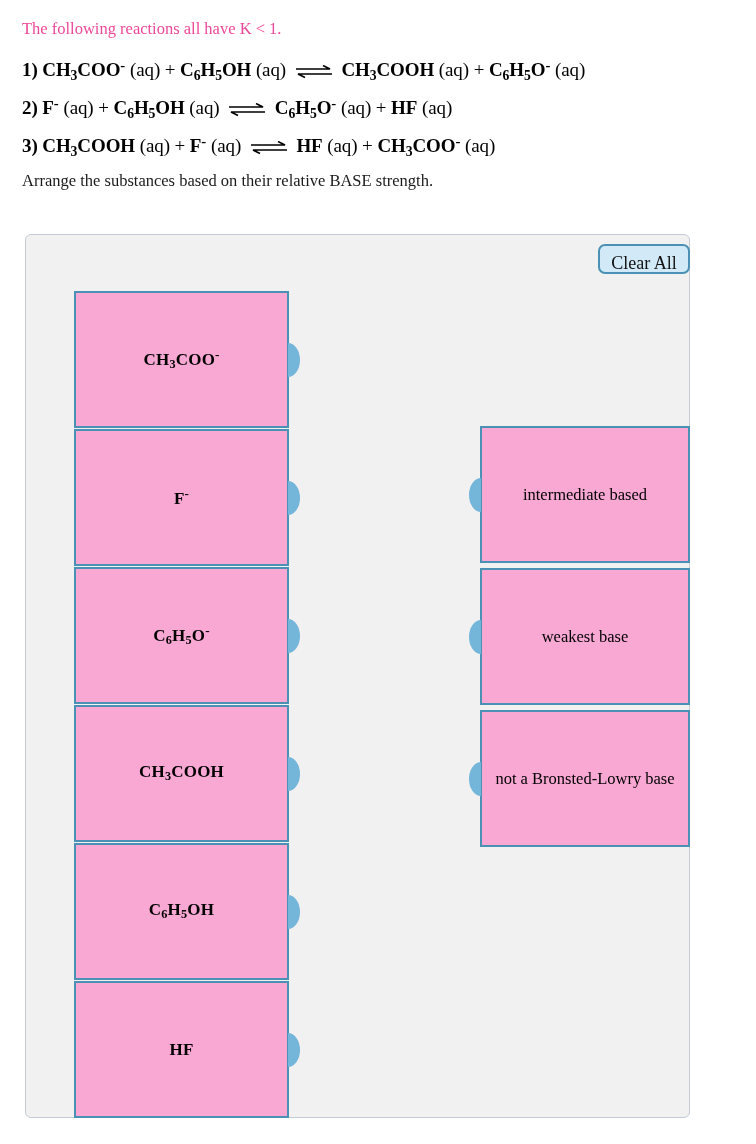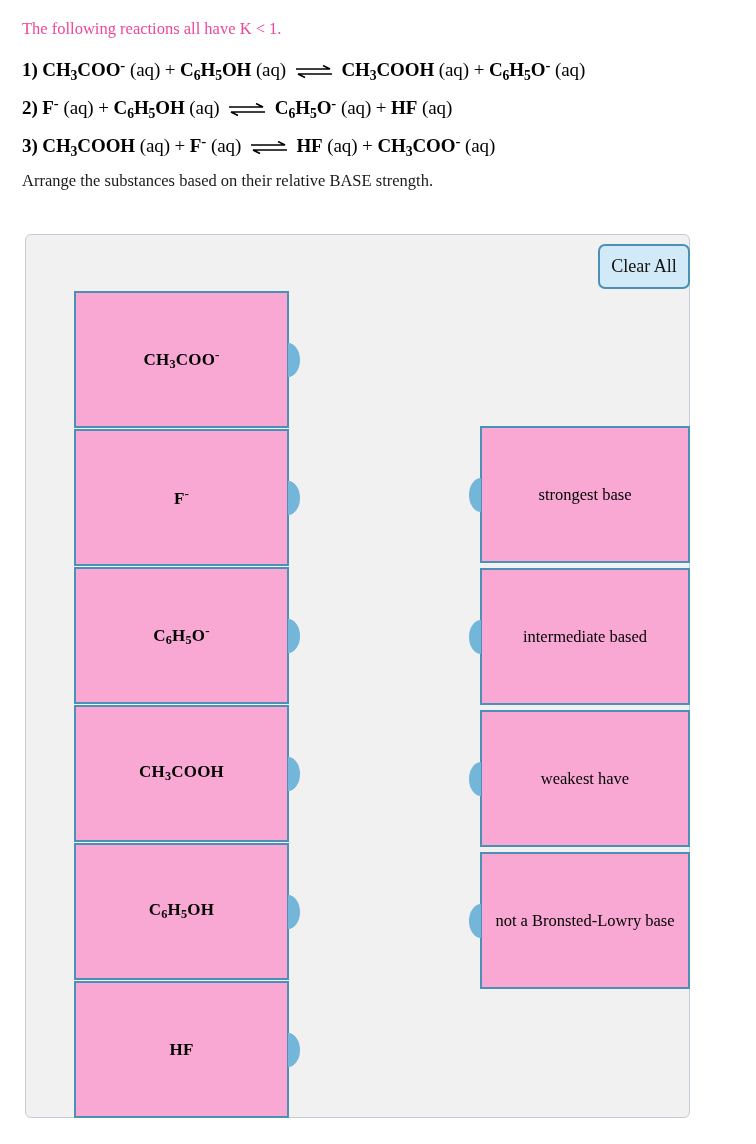--- a/index.html
+++ b/index.html
@@ -67,21 +67,21 @@
     left: 25px; top: 234px;
     width: 665px; height: 884px;
     background: #f1f1f1;
     border: 1px solid #c3ccd6;
     border-radius: 6px;
   }
 
   .clear-all {
     position: absolute;
     left: 572px; top: 9px;
-    width: 92px; height: 45px;
+    width: 92px; height: 30px;
     background: #d2e9f7;
     border: 2px solid #4b91b5;
     border-radius: 7px;
     font-family: "Liberation Serif", "DejaVu Serif", serif;
     font-size: 18px;
     color: #111;
     cursor: pointer;
     padding: 0;
     line-height: 35px;
     text-align: center;
@@ -247,29 +247,25 @@
       <span class="knob right"></span>
     </div>
     <div class="tile source">
       <span class="tile-label">HF</span>
       <span class="knob right"></span>
     </div>
   </div>
 
   <div class="col-right">
     <div class="tile target">
-      <span class="tile-label">strongest base</span>
-      <span class="knob left"></span>
-    </div>
-    <div class="tile target">
       <span class="tile-label">intermediate based</span>
       <span class="knob left"></span>
     </div>
     <div class="tile target">
-      <span class="tile-label">weakest have</span>
+      <span class="tile-label">weakest base</span>
       <span class="knob left"></span>
     </div>
     <div class="tile target">
       <span class="tile-label">not a Bronsted-Lowry base</span>
       <span class="knob left"></span>
     </div>
   </div>
 
 </div>
 

